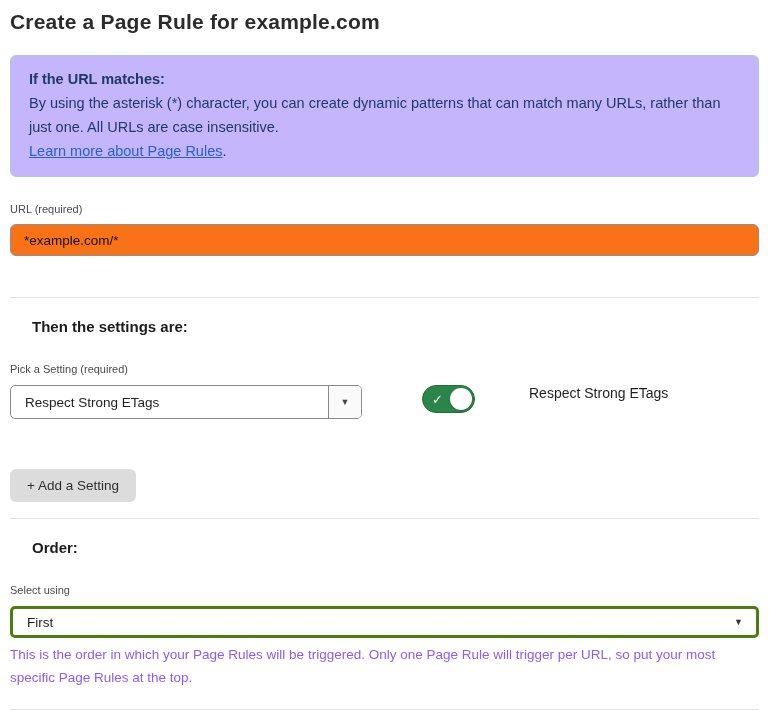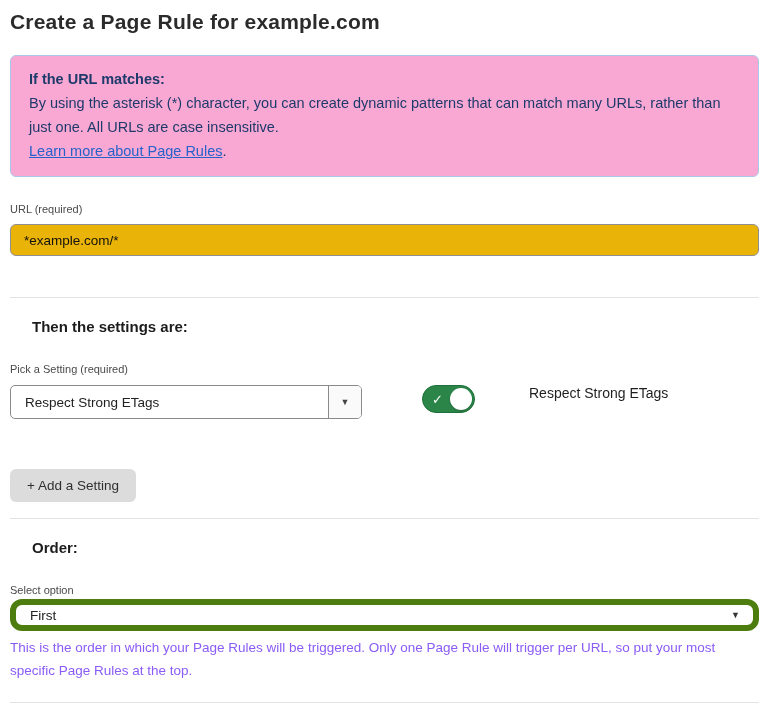--- a/index.html
+++ b/index.html
@@ -16,21 +16,21 @@
     margin-top: 8px;
     font-size: 21px;
     font-weight: 700;
     color: #2b2b2b;
     line-height: 28px;
     letter-spacing: .2px;
   }
 
   .info-box {
     margin-top: 19px;
-    background: #f9a8d4;
+    background: #c4b5fd;
     border: 1px solid #a9c9e9;
     border-radius: 6px;
     padding: 11px 18px 13px 18px;
     color: #1e3a6b;
     font-size: 14.5px;
     line-height: 24px;
   }
   .info-box .info-heading { font-weight: 700; font-size: 14.5px; }
   .info-box a.info-link {
     color: #2662c9;
@@ -41,21 +41,21 @@
   .field-label {
     margin-top: 23px;
     font-size: 11px;
     color: #4a4a4a;
     line-height: 18px;
   }
   .url-input {
     margin-top: 6px;
     width: 100%;
     height: 32px;
-    background: #eab308;
+    background: #f97316;
     border: 1px solid #8f8f8f;
     border-radius: 6px;
     padding: 0 13px;
     font-size: 13.5px;
     color: #111;
     font-family: "Liberation Sans", sans-serif;
     outline: none;
   }
 
   .divider {
@@ -149,24 +149,25 @@
     border: none;
     border-radius: 6px;
     padding: 9px 17px;
     font-size: 13.5px;
     color: #2f2f2f;
     font-family: "Liberation Sans", sans-serif;
     cursor: pointer;
   }
 
   .order-select {
+    margin-top: 7px;
     width: 100%;
     height: 32px;
-    border: 6px solid #4d7c0f;
-    border-radius: 12px;
+    border: 3px solid #4d7c0f;
+    border-radius: 5px;
     background: #ffffff;
     display: flex;
     align-items: center;
     cursor: pointer;
   }
   .order-select .select-value {
     flex: 1;
     padding-left: 14px;
     font-size: 13.5px;
     color: #222;
@@ -246,21 +247,21 @@
     </div>
     <span class="toggle-label">Respect Strong ETags</span>
   </div>
 
   <button class="add-setting-btn">+ Add a Setting</button>
 
   <hr class="divider divider-2">
 
   <div class="section-heading">Order:</div>
 
-  <div class="field-label">Select option</div>
+  <div class="field-label">Select using</div>
 
   <div class="order-select">
     <span class="select-value">First</span>
     <span class="select-arrow">▼</span>
   </div>
 
   <div class="order-help">This is the order in which your Page Rules will be triggered. Only one Page Rule will trigger per URL, so put your most specific Page Rules at the top.</div>
 
   <hr class="divider divider-3">
 

